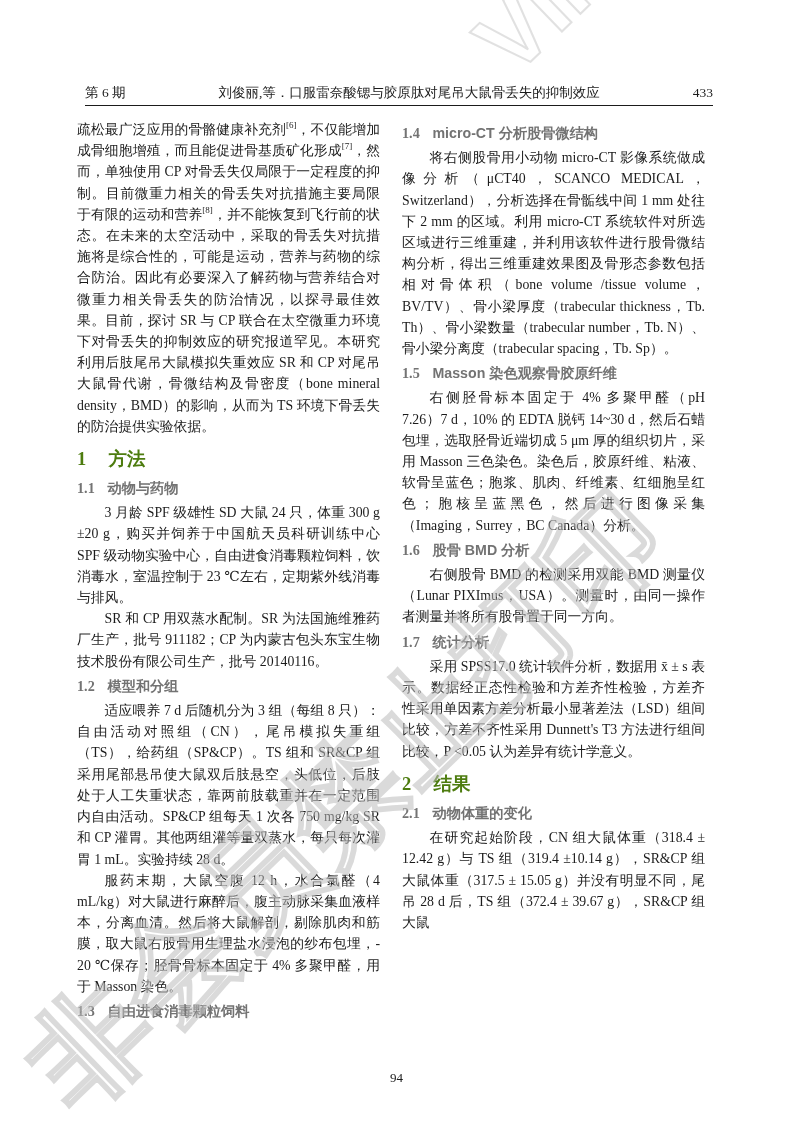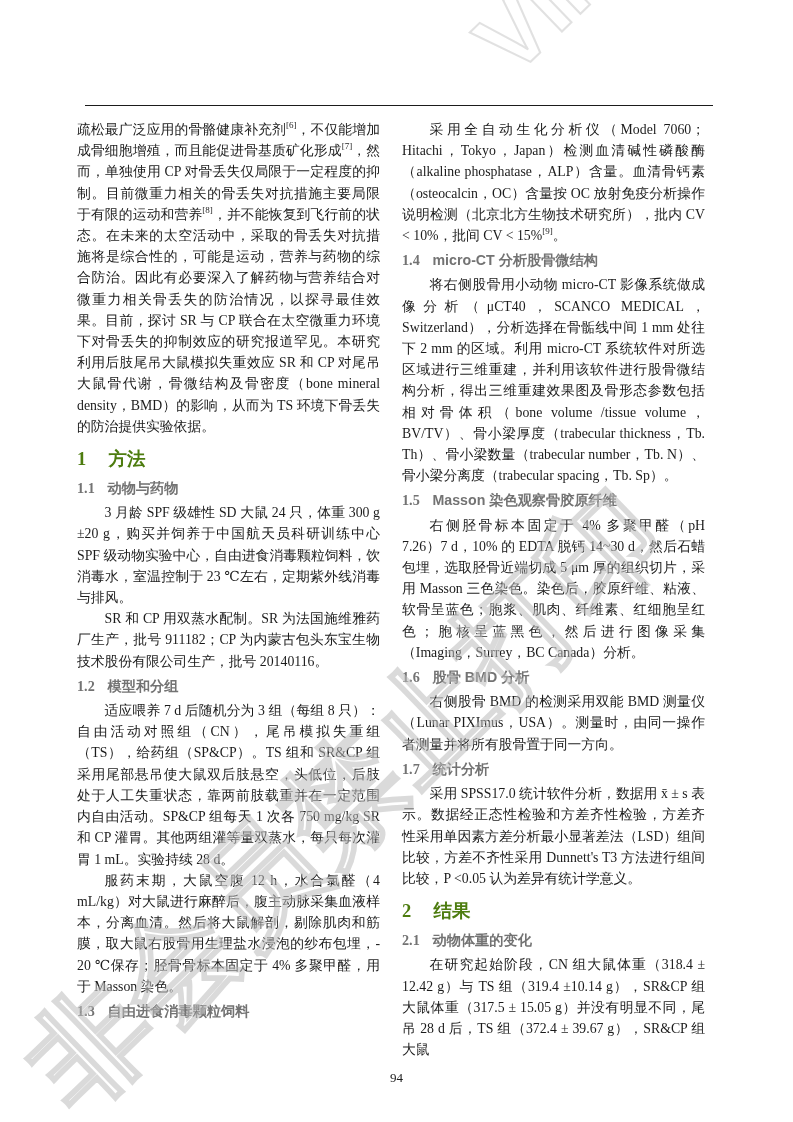--- a/index.html
+++ b/index.html
@@ -70,36 +70,40 @@
   }
 </style>
 </head>
 <body>
 
 <div class="page">
 
   <div class="wm wm-main">非会员禁止打印</div>
   <div class="wm wm-corner">VIP</div>
 
+  <div class="header">
+    <span>第 6 期</span>
+    <span class="h-title">刘俊丽,等．口服雷奈酸锶与胶原肽对尾吊大鼠骨丢失的抑制效应</span>
+    <span>433</span>
+  </div>
   <div class="header-rule"></div>
 
   <div class="columns">
     <div class="col">
         <p class="para">疏松最广泛应用的骨骼健康补充剂<sup>[6]</sup>，不仅能增加成骨细胞增殖，而且能促进骨基质矿化形成<sup>[7]</sup>，然而，单独使用 CP 对骨丢失仅局限于一定程度的抑制。目前微重力相关的骨丢失对抗措施主要局限于有限的运动和营养<sup>[8]</sup>，并不能恢复到飞行前的状态。在未来的太空活动中，采取的骨丢失对抗措施将是综合性的，可能是运动，营养与药物的综合防治。因此有必要深入了解药物与营养结合对微重力相关骨丢失的防治情况，以探寻最佳效果。目前，探讨 SR 与 CP 联合在太空微重力环境下对骨丢失的抑制效应的研究报道罕见。本研究利用后肢尾吊大鼠模拟失重效应 SR 和 CP 对尾吊大鼠骨代谢，骨微结构及骨密度（bone mineral density，BMD）的影响，从而为 TS 环境下骨丢失的防治提供实验依据。</p>
         <h2 class="sec-h"><span class="num">1</span><span>方法</span></h2>
         <h3 class="sub-h"><span class="num">1.1</span><span>动物与药物</span></h3>
         <p class="para indent">3 月龄 SPF 级雄性 SD 大鼠 24 只，体重 300 g ±20 g，购买并饲养于中国航天员科研训练中心 SPF 级动物实验中心，自由进食消毒颗粒饲料，饮消毒水，室温控制于 23 ℃左右，定期紫外线消毒与排风。</p>
         <p class="para indent">SR 和 CP 用双蒸水配制。SR 为法国施维雅药厂生产，批号 911182；CP 为内蒙古包头东宝生物技术股份有限公司生产，批号 20140116。</p>
         <h3 class="sub-h"><span class="num">1.2</span><span>模型和分组</span></h3>
         <p class="para indent">适应喂养 7 d 后随机分为 3 组（每组 8 只）：自由活动对照组（CN），尾吊模拟失重组（TS），给药组（SP&amp;CP）。TS 组和 SR&amp;CP 组采用尾部悬吊使大鼠双后肢悬空，头低位，后肢处于人工失重状态，靠两前肢载重并在一定范围内自由活动。SP&amp;CP 组每天 1 次各 750 mg/kg SR 和 CP 灌胃。其他两组灌等量双蒸水，每只每次灌胃 1 mL。实验持续 28 d。</p>
         <p class="para indent">服药末期，大鼠空腹 12 h，水合氯醛（4 mL/kg）对大鼠进行麻醉后，腹主动脉采集血液样本，分离血清。然后将大鼠解剖，剔除肌肉和筋膜，取大鼠右股骨用生理盐水浸泡的纱布包埋，- 20 ℃保存；胫骨骨标本固定于 4% 多聚甲醛，用于 Masson 染色。</p>
         <h3 class="sub-h"><span class="num">1.3</span><span>自由进食消毒颗粒饲料</span></h3>
       </div>
     <div class="col">
-        <p class="para indent">采用全自动生化分析仪（Model 7060；Hitachi，Tokyo，Japan）检测血清碱性磷酸酶（alkaline phosphatase，ALP）含量。血清骨钙素（osteocalcin，OC）含量按 OC 放射免疫分析操作说明检测（北京北方生物技术研究所），批内 CV &lt; 10%，批间 CV &lt; 15%<sup>[9]</sup>。</p>
         <h3 class="sub-h"><span class="num">1.4</span><span>micro-CT 分析股骨微结构</span></h3>
         <p class="para indent">将右侧股骨用小动物 micro-CT 影像系统做成像分析（μCT40，SCANCO MEDICAL，Switzerland），分析选择在骨骺线中间 1 mm 处往下 2 mm 的区域。利用 micro-CT 系统软件对所选区域进行三维重建，并利用该软件进行股骨微结构分析，得出三维重建效果图及骨形态参数包括相对骨体积（bone volume /tissue volume，BV/TV）、骨小梁厚度（trabecular thickness，Tb. Th）、骨小梁数量（trabecular number，Tb. N）、骨小梁分离度（trabecular spacing，Tb. Sp）。</p>
         <h3 class="sub-h"><span class="num">1.5</span><span>Masson 染色观察骨胶原纤维</span></h3>
         <p class="para indent">右侧胫骨标本固定于 4% 多聚甲醛（pH 7.26）7 d，10% 的 EDTA 脱钙 14~30 d，然后石蜡包埋，选取胫骨近端切成 5 μm 厚的组织切片，采用 Masson 三色染色。染色后，胶原纤维、粘液、软骨呈蓝色；胞浆、肌肉、纤维素、红细胞呈红色；胞核呈蓝黑色，然后进行图像采集（Imaging，Surrey，BC Canada）分析。</p>
         <h3 class="sub-h"><span class="num">1.6</span><span>股骨 BMD 分析</span></h3>
         <p class="para indent">右侧股骨 BMD 的检测采用双能 BMD 测量仪（Lunar PIXImus，USA）。测量时，由同一操作者测量并将所有股骨置于同一方向。</p>
         <h3 class="sub-h"><span class="num">1.7</span><span>统计分析</span></h3>
         <p class="para indent">采用 SPSS17.0 统计软件分析，数据用 x̄ ± s 表示。数据经正态性检验和方差齐性检验，方差齐性采用单因素方差分析最小显著差法（LSD）组间比较，方差不齐性采用 Dunnett's T3 方法进行组间比较，P &lt;0.05 认为差异有统计学意义。</p>
         <h2 class="sec-h"><span class="num">2</span><span>结果</span></h2>
         <h3 class="sub-h"><span class="num">2.1</span><span>动物体重的变化</span></h3>

